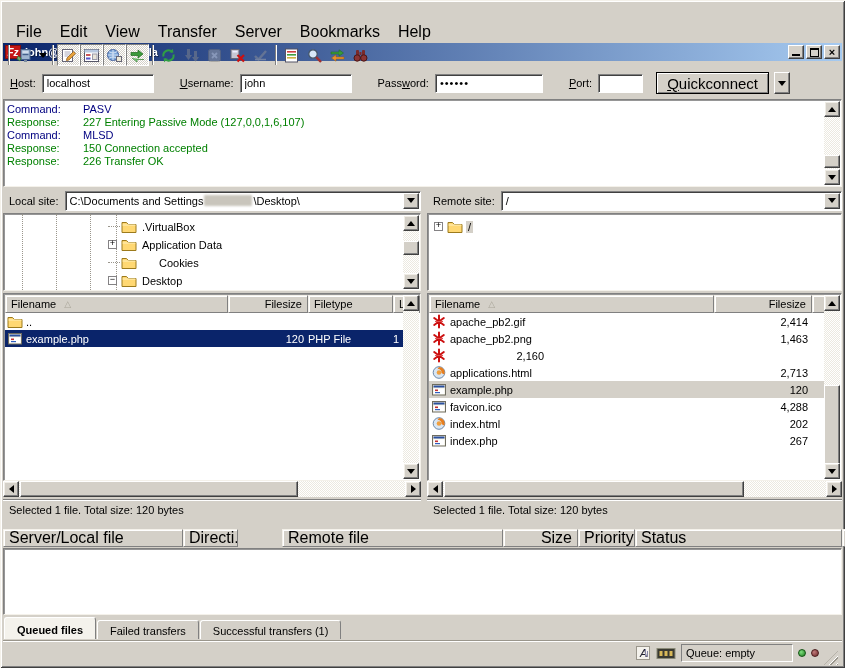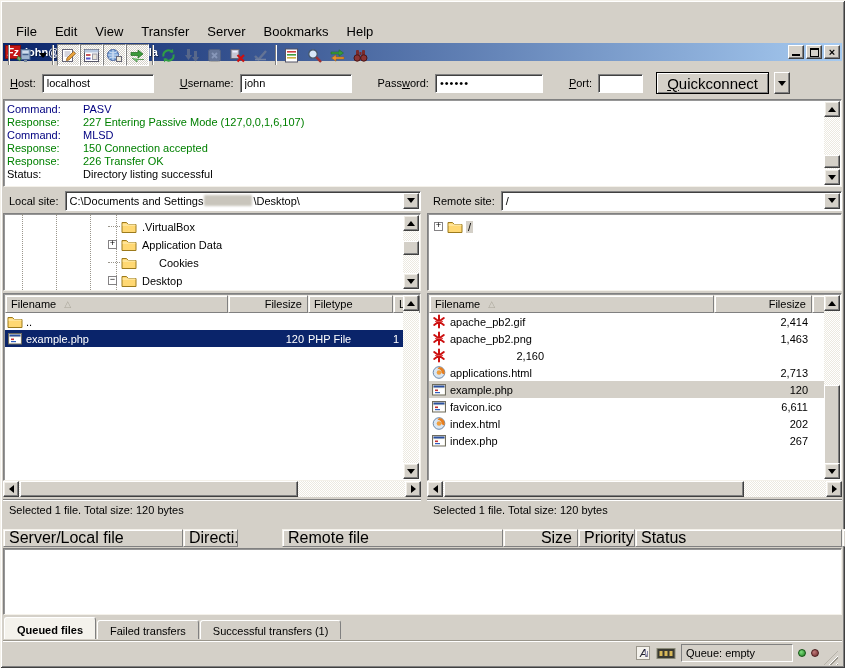--- a/index.html
+++ b/index.html
@@ -11,21 +11,21 @@
     background:linear-gradient(to right,var(--tb1),var(--tb2));margin-top:40px;}
   .app-icon{width:16px;height:14px;background:#c41616;color:#fff;font-weight:bold;font-style:italic;font-size:10px;
     display:flex;align-items:center;justify-content:center;margin-right:4px;border:1px solid #7e0e0e;}
   .title-text{color:#fff;font-weight:bold;font-size:11px;white-space:nowrap;text-shadow:1px 1px 0 rgba(0,0,0,.4);}
   .winbtns{margin-left:auto;display:flex;gap:2px;}
   .winbtn{width:16px;height:14px;background:#d4d0c8;border:1px solid;border-color:#fff #404040 #404040 #fff;
     box-shadow:inset -1px -1px 0 #808080;padding:0;display:flex;align-items:flex-end;justify-content:center;cursor:default;position:relative;}
   .g-min{width:8px;height:2px;background:#000;margin-bottom:2px;}
   .g-max{width:9px;height:9px;border:1px solid #000;border-top-width:2px;margin-bottom:1px;}
   .g-close{position:absolute;inset:0;display:flex;align-items:center;justify-content:center;font-size:11px;font-weight:bold;color:#000;line-height:1;}
-  .menubar{position:absolute;left:3px;top:21px;right:3px;height:21px;display:flex;align-items:center;padding-left:4px;font-size:13px;}
+  .menubar{position:absolute;left:3px;top:21px;right:3px;height:21px;display:flex;align-items:center;padding-left:4px;font-size:16px;}
   .menu-item{padding:3px 9px;color:#000;}
   .toolbar{position:absolute;left:3px;top:42px;right:3px;height:26px;display:flex;align-items:center;padding-left:2px;}
   .tb-sep{width:2px;height:20px;border-left:1px solid #808080;border-right:1px solid #fff;margin:0 3px;}
   .tb-btn{width:23px;height:22px;display:flex;align-items:center;justify-content:center;border:1px solid transparent;background:transparent;padding:0;}
   .tb-btn.pressed{border-color:#808080 #fff #fff #808080;
     background-image:linear-gradient(45deg,#fff 25%,transparent 25%,transparent 75%,#fff 75%),linear-gradient(45deg,#fff 25%,transparent 25%,transparent 75%,#fff 75%);
     background-size:2px 2px;background-position:0 0,1px 1px;background-color:#d4d0c8;}
   .tb-btn.disabled svg{filter:grayscale(1) opacity(.45);}
   .tb-drop{width:13px;height:22px;display:flex;align-items:center;justify-content:center;background:transparent;border:none;padding:0;}
   .icon svg{display:block;}
@@ -320,24 +320,20 @@
           <span>MLSD</span>
         </div>
         <div class="log-line response">
           <span class="log-label">Response:</span>
           <span>150 Connection accepted</span>
         </div>
         <div class="log-line response">
           <span class="log-label">Response:</span>
           <span>226 Transfer OK</span>
         </div>
-        <div class="log-line status">
-          <span class="log-label">Status:</span>
-          <span>Directory listing successful</span>
-        </div>
       </div>
     <div class="sb v" style="right:1px;top:1px;bottom:1px;">
       <div class="sb-btn up">
           <span class="arr up"></span>
         </div>
       <div class="sb-thumb" style="bottom:17px;height:13px;"></div>
       <div class="sb-btn down">
           <span class="arr down"></span>
         </div>
     </div>
@@ -562,21 +558,21 @@
           <span class="icon">
             <svg width="16" height="15" viewBox="0 0 16 15">
               <rect x="1.5" y="2.5" width="13" height="10.5" fill="#ece9d8" stroke="#6e6c60"></rect>
               <rect x="2.5" y="3.5" width="11" height="2" fill="#2a50a0"></rect>
               <rect x="2.5" y="6.3" width="11" height="5.8" fill="#fff"></rect>
               <rect x="4" y="7.5" width="3" height="1.6" fill="#c03030"></rect>
               <rect x="4" y="10" width="5" height="1.2" fill="#3060c0"></rect>
             </svg>
           </span>
           <span class="fcell" style="width: 264px;">favicon.ico</span>
-          <span class="fcell right" style="width: 98px;">6,611</span>
+          <span class="fcell right" style="width: 98px;">4,288</span>
         </div>
         <div class="frow">
           <span class="icon">
             <svg width="16" height="15" viewBox="0 0 16 15">
               <circle cx="8" cy="7.5" r="5.8" fill="#d8e6f4" stroke="#6b87a8"></circle>
               <path d="M8 1.9a5.6 5.6 0 0 1 5.2 7.7L10.3 8a3 3 0 0 0-3.9-3.7z" fill="#e87e1e"></path>
               <circle cx="8" cy="7.5" r="2.3" fill="#f0a040"></circle>
             </svg>
           </span>
           <span class="fcell" style="width: 264px;">index.html</span>

